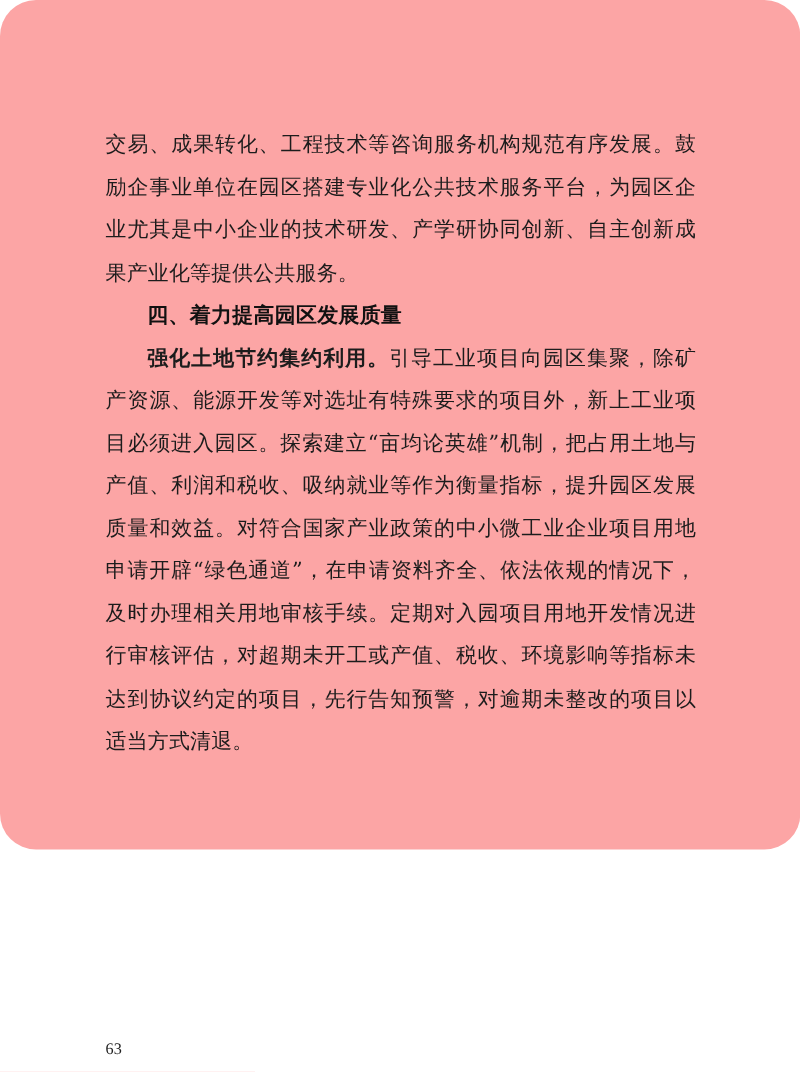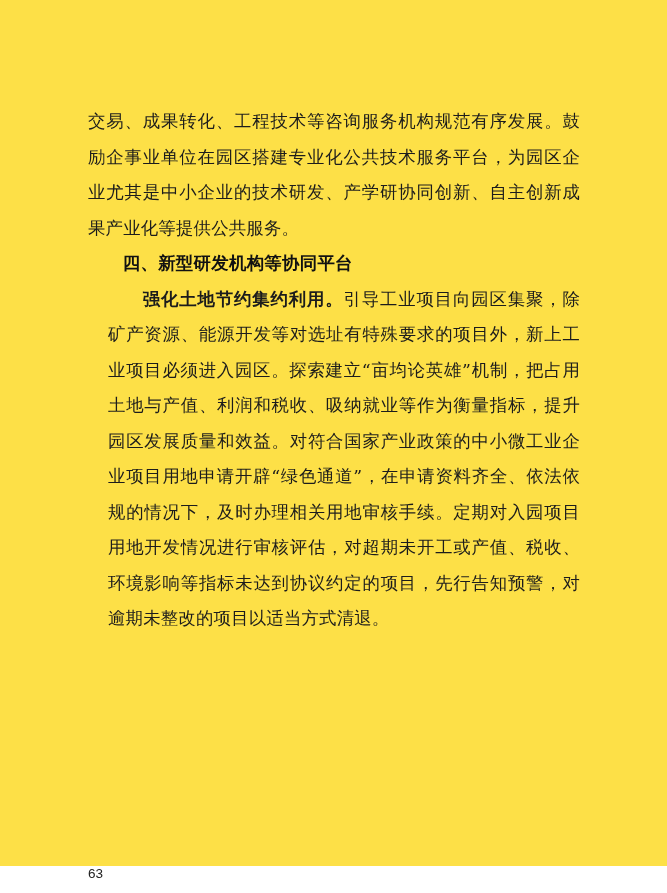--- a/index.html
+++ b/index.html
@@ -13,72 +13,72 @@
     font-family: "DejaVu Serif", "Liberation Serif", serif;
     color: #1a1a1a;
     position: relative;
     overflow: hidden;
   }
   .page {
     position: absolute;
     left: 0;
     top: 0;
     width: 667px;
-    height: 866px;
-    background: #fde047;
+    height: 708px;
+    background: #fca5a5;
+    border-radius: 30px;
   }
   .content {
     position: absolute;
     left: 88px;
     top: 104px;
     width: 492px;
   }
   p {
     margin: 0;
     font-size: 17.4px;
     line-height: 35.5px;
     text-align: justify;
     text-justify: inter-ideograph;
     letter-spacing: 0.2px;
     color: #1c1c1c;
   }
   p.indent {
     text-indent: 2em;
-    margin-left: 20px;
   }
   .heading {
     margin: 0;
     font-size: 17.4px;
     line-height: 35.5px;
     text-indent: 2em;
     font-weight: bold;
     color: #111;
     letter-spacing: 0.3px;
   }
   .runin-bold {
     font-weight: bold;
   }
   .page-number {
     position: absolute;
     left: 88px;
     top: 866px;
     font-size: 13.5px;
-    font-family: Liberation Sans, sans-serif;
+    font-family: Liberation Serif, serif;
     color: #222;
   }
 </style>
 </head>
 <body>
 
 <div class="page">
   <div class="content">
 
     <p class="body-paragraph">交易、成果转化、工程技术等咨询服务机构规范有序发展。鼓励企事业单位在园区搭建专业化公共技术服务平台，为园区企业尤其是中小企业的技术研发、产学研协同创新、自主创新成果产业化等提供公共服务。</p>
 
-    <div class="heading">四、新型研发机构等协同平台</div>
+    <div class="heading">四、着力提高园区发展质量</div>
 
     <p class="indent"><span class="runin-bold">强化土地节约集约利用。</span><span>引导工业项目向园区集聚，除矿产资源、能源开发等对选址有特殊要求的项目外，新上工业项目必须进入园区。探索建立“亩均论英雄”机制，把占用土地与产值、利润和税收、吸纳就业等作为衡量指标，提升园区发展质量和效益。对符合国家产业政策的中小微工业企业项目用地申请开辟“绿色通道”，在申请资料齐全、依法依规的情况下，及时办理相关用地审核手续。定期对入园项目用地开发情况进行审核评估，对超期未开工或产值、税收、环境影响等指标未达到协议约定的项目，先行告知预警，对逾期未整改的项目以适当方式清退。</span></p>
 
 
   </div>
 
   <div class="page-number">63</div>
 </div>
 
 </body></html>

